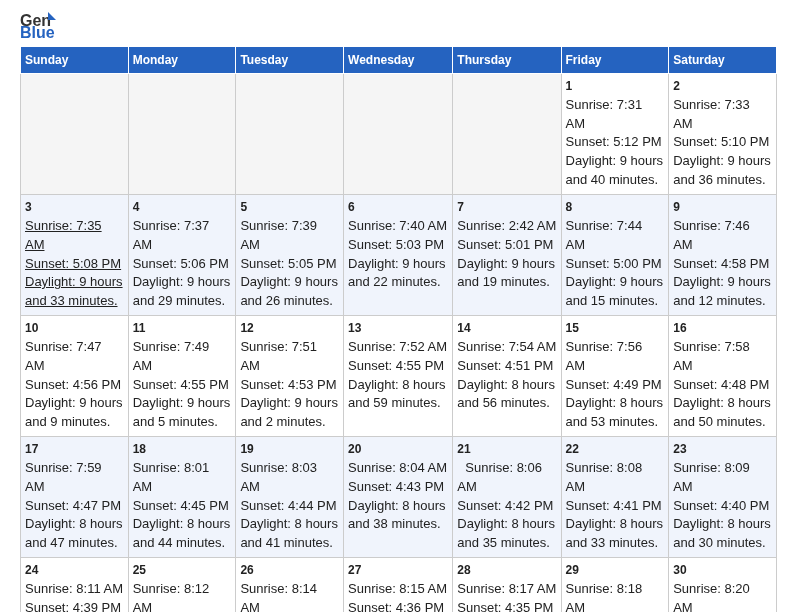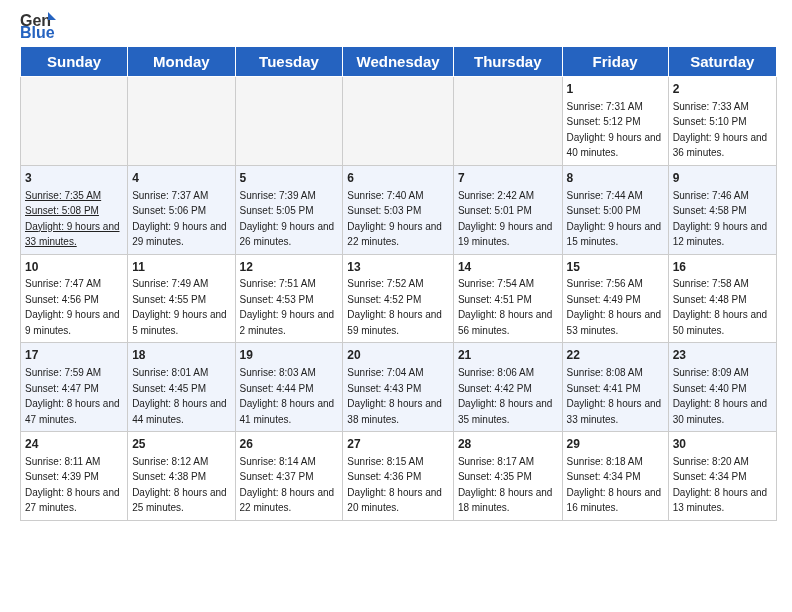--- a/index.html
+++ b/index.html
@@ -45,24 +45,24 @@
     }
     .calendar {
       width: 100%;
       border-collapse: collapse;
       margin-top: 6px;
       font-size: 11px;
     }
     .calendar th {
       background: #2563c0;
       color: #fff;
-      font-size: 15px;
+      font-size: 12px;
       font-weight: bold;
       padding: 6px 4px;
-      text-align: center;
+      text-align: left;
       border: 1px solid #fff;
     }
     .calendar td {
       border: 1px solid #ccc;
       vertical-align: top;
       padding: 4px 4px;
       width: 113px;
       min-height: 80px;
       height: 80px;
       background: #fff;
@@ -76,21 +76,21 @@
     .calendar tr:nth-child(even) td:not(.empty) {
       background: #f0f4fc;
     }
     .day-num {
       font-weight: bold;
       font-size: 12px;
       display: block;
       margin-bottom: 1px;
     }
     .day-info {
-      font-size: 10px;
+      font-size: 13px;
       color: #222;
       line-height: 1.45;
     }
   </style>
 </head>
 <body>
 
 <div class="page">
   <div class="header-row">
     <div class="logo">
@@ -161,21 +161,21 @@
           <td><span class="day-num">10</span><span class="day-info" style="white-space: pre-line;">Sunrise: 7:47 AM
 Sunset: 4:56 PM
 Daylight: 9 hours and 9 minutes.</span></td>
           <td><span class="day-num">11</span><span class="day-info" style="white-space: pre-line;">Sunrise: 7:49 AM
 Sunset: 4:55 PM
 Daylight: 9 hours and 5 minutes.</span></td>
           <td><span class="day-num">12</span><span class="day-info" style="white-space: pre-line;">Sunrise: 7:51 AM
 Sunset: 4:53 PM
 Daylight: 9 hours and 2 minutes.</span></td>
           <td><span class="day-num">13</span><span class="day-info" style="white-space: pre-line;">Sunrise: 7:52 AM
-Sunset: 4:52 PM
+Sunset: 4:55 PM
 Daylight: 8 hours and 59 minutes.</span></td>
           <td><span class="day-num">14</span><span class="day-info" style="white-space: pre-line;">Sunrise: 7:54 AM
 Sunset: 4:51 PM
 Daylight: 8 hours and 56 minutes.</span></td>
           <td><span class="day-num">15</span><span class="day-info" style="white-space: pre-line;">Sunrise: 7:56 AM
 Sunset: 4:49 PM
 Daylight: 8 hours and 53 minutes.</span></td>
           <td><span class="day-num">16</span><span class="day-info" style="white-space: pre-line;">Sunrise: 7:58 AM
 Sunset: 4:48 PM
 Daylight: 8 hours and 50 minutes.</span></td>
@@ -183,24 +183,24 @@
         <tr>
           <td><span class="day-num">17</span><span class="day-info" style="white-space: pre-line;">Sunrise: 7:59 AM
 Sunset: 4:47 PM
 Daylight: 8 hours and 47 minutes.</span></td>
           <td><span class="day-num">18</span><span class="day-info" style="white-space: pre-line;">Sunrise: 8:01 AM
 Sunset: 4:45 PM
 Daylight: 8 hours and 44 minutes.</span></td>
           <td><span class="day-num">19</span><span class="day-info" style="white-space: pre-line; text-align: right;">Sunrise: 8:03 AM
 Sunset: 4:44 PM
 Daylight: 8 hours and 41 minutes.</span></td>
-          <td><span class="day-num">20</span><span class="day-info" style="white-space: pre-line;">Sunrise: 7:04 AM
+          <td><span class="day-num">20</span><span class="day-info" style="white-space: pre-line;">Sunrise: 8:04 AM
 Sunset: 4:43 PM
 Daylight: 8 hours and 38 minutes.</span></td>
-          <td><span class="day-num">21</span><span class="day-info" style="white-space: pre-line;">Sunrise: 8:06 AM
+          <td><span class="day-num">21</span><span class="day-info" style="white-space: pre-line; margin-left: 8px;">Sunrise: 8:06 AM
 Sunset: 4:42 PM
 Daylight: 8 hours and 35 minutes.</span></td>
           <td><span class="day-num">22</span><span class="day-info" style="white-space: pre-line;">Sunrise: 8:08 AM
 Sunset: 4:41 PM
 Daylight: 8 hours and 33 minutes.</span></td>
           <td><span class="day-num">23</span><span class="day-info" style="white-space: pre-line;">Sunrise: 8:09 AM
 Sunset: 4:40 PM
 Daylight: 8 hours and 30 minutes.</span></td>
         </tr>
         <tr>

